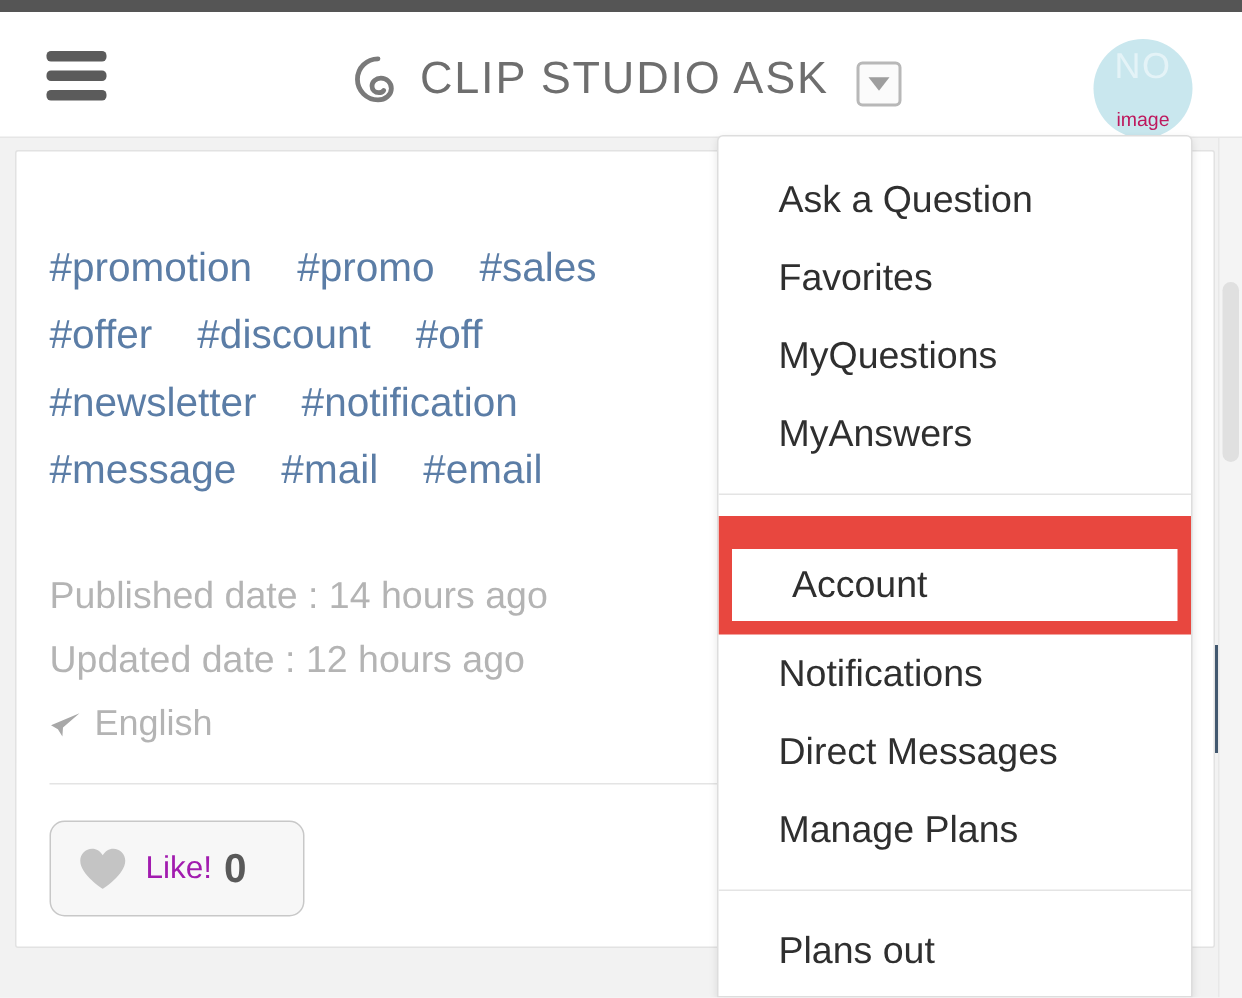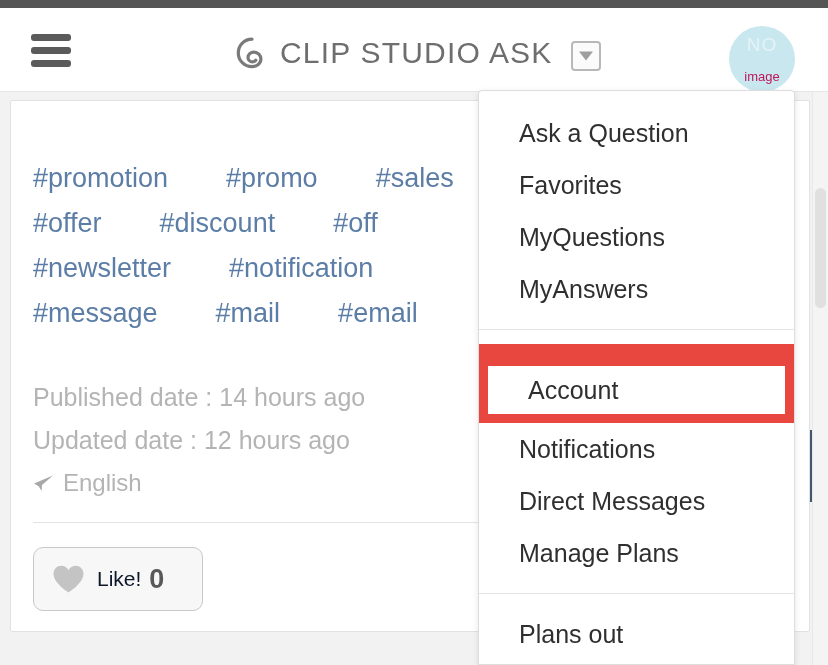--- a/index.html
+++ b/index.html
@@ -116,21 +116,21 @@
     border-radius: 50%;
     background: #c9e7ee;
     cursor: pointer;
     display: flex;
     flex-direction: column;
     align-items: center;
     justify-content: center;
     overflow: hidden;
   }
   .avatar-l1 {
-    font-size: 19px;
+    font-size: 24px;
     color: #e4f3f7;
     letter-spacing: 1px;
     line-height: 1;
     margin-bottom: 16px;
   }
   .avatar-l2 {
     font-size: 13px;
     color: #be185d;
     line-height: 1;
   }
@@ -162,21 +162,20 @@
     position: absolute;
     left: 22px;
     top: 62px;
     width: 700px;
   }
   .tag-row {
     display: flex;
     align-items: baseline;
     margin-bottom: 14px;
     white-space: nowrap;
-    gap: 28px;
   }
   .tag {
     font-size: 27px;
     color: #5b7da6;
     margin-right: 30px;
     cursor: pointer;
     font-family: "Liberation Sans", sans-serif;
     font-weight: 400;
   }
 
@@ -232,21 +231,21 @@
   }
   .heart-icon {
     width: 33px;
     height: 30px;
     flex: 0 0 33px;
     margin-right: 12px;
     display: block;
   }
   .like-label {
     font-size: 21px;
-    color: #0f172a;
+    color: #a21caf;
     margin-right: 8px;
     font-family: "Liberation Sans", sans-serif;
   }
   .like-count {
     font-size: 27px;
     color: #595959;
     font-weight: bold;
     font-family: "Liberation Sans", sans-serif;
   }
 

